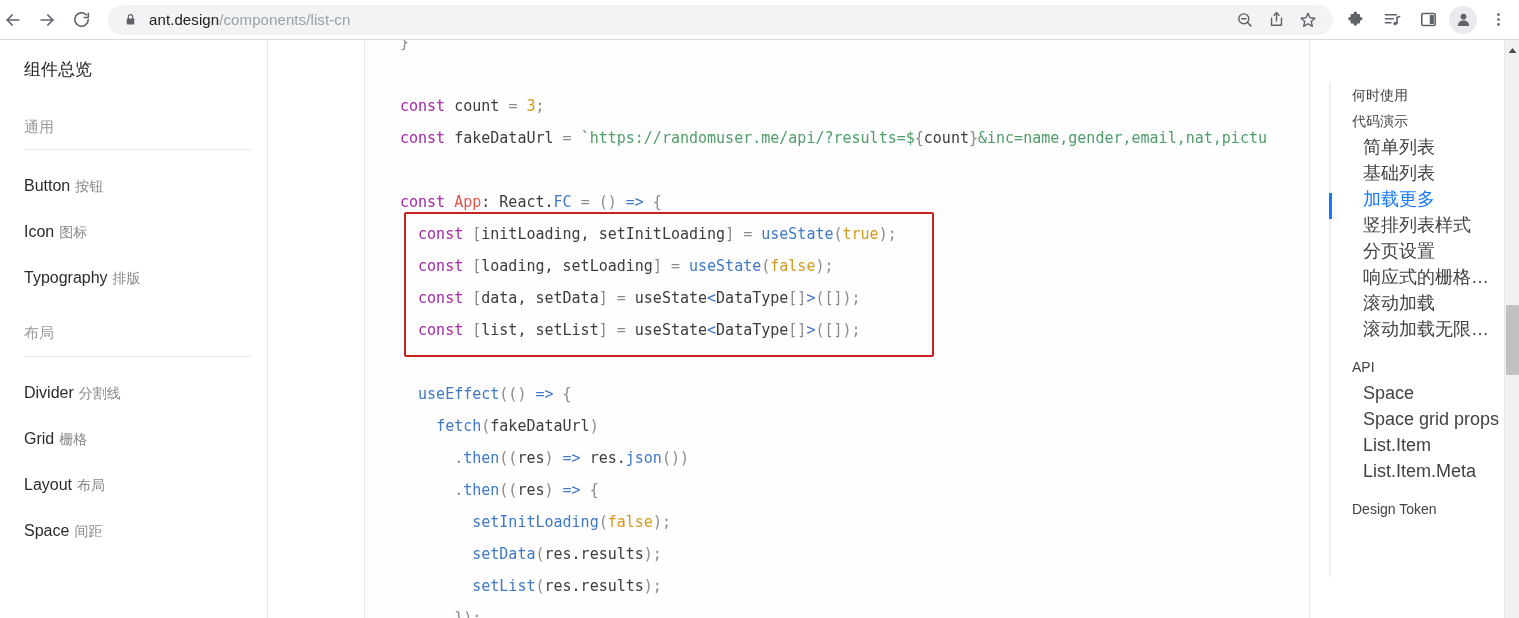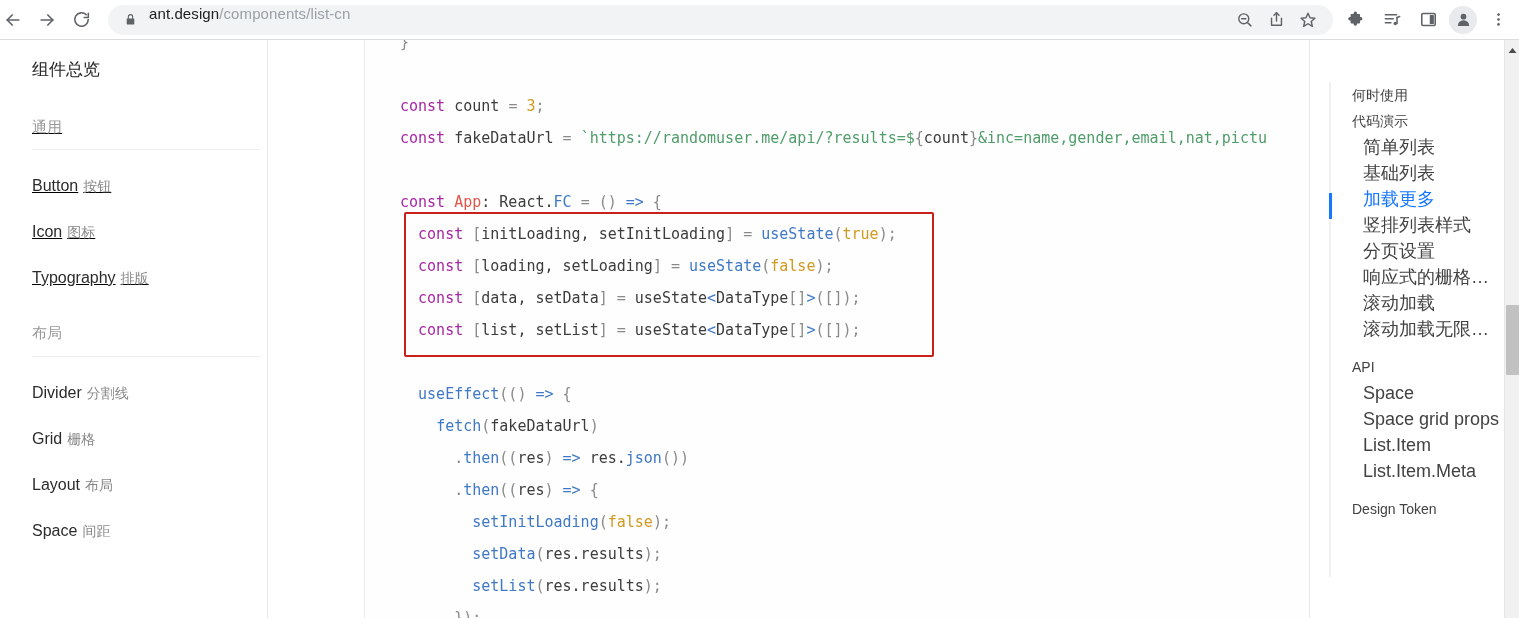--- a/index.html
+++ b/index.html
@@ -25,21 +25,21 @@
     color: #5f6368;
     flex: 0 0 auto;
   }
   #btn-back { margin-left: -4px; }
   #omnibox {
     flex: 1 1 auto;
     height: 30px;
     margin: 0 8px 0 10px;
     background: #f1f3f4;
     border-radius: 16px;
-    display: flex; 
+    display: flex; align-items: center;
     padding: 0 10px 0 16px;
     min-width: 0;
   }
   #lock-icon { flex: 0 0 auto; display: flex; align-items: center; color: #5f6368; margin-right: 12px; }
   #omnibox-url {
     font-size: 15px;
     color: #9aa0a6;
     white-space: nowrap; overflow: hidden; text-overflow: ellipsis;
     letter-spacing: .1px;
   }
@@ -61,21 +61,21 @@
     width: 1519px; height: 578px;
     background: #ffffff;
   }
 
   
   #sidebar {
     position: absolute; top: 0; left: 0;
     width: 268px; height: 578px;
     border-right: 1px solid #e8e8e8;
     background: #ffffff;
-    padding-left: 32px;
+    padding-left: 24px;
     overflow: hidden;
   }
   #sidebar-overview {
     font-size: 17px; color: #222;
     padding-top: 18px;
     line-height: 1.4;
   }
   .nav-group-title {
     font-size: 15px; color: #999;
     margin-top: 36px;
@@ -83,21 +83,21 @@
   .nav-group-rule {
     height: 1px; background: #eee;
     margin: 12px 0 0 0; width: 228px;
   }
   .nav-item {
     font-size: 16px; color: #2b2b2b;
     margin-top: 27px;
     white-space: nowrap;
   }
   .nav-item .cn { color: #888; font-size: 14px; margin-left: 5px; }
-  #group-tongyong { margin-top: 12px; text-decoration: underline; }
+  #group-tongyong { margin-top: 12px; }
   #group-buju .nav-group-rule { margin-top: 13px; }
 
   
   #content-gutter {
     position: absolute; top: 0; left: 292px;
     width: 73px; height: 578px;
     border-right: 1px solid #ececec;
     background: #ffffff;
   }
 

